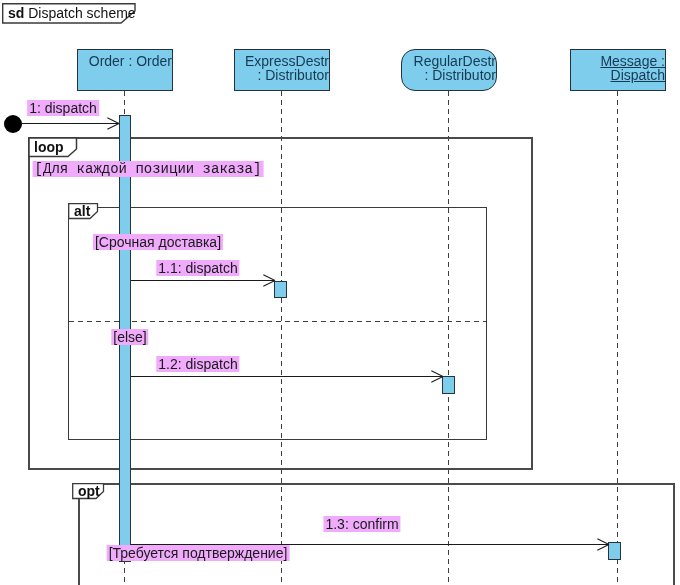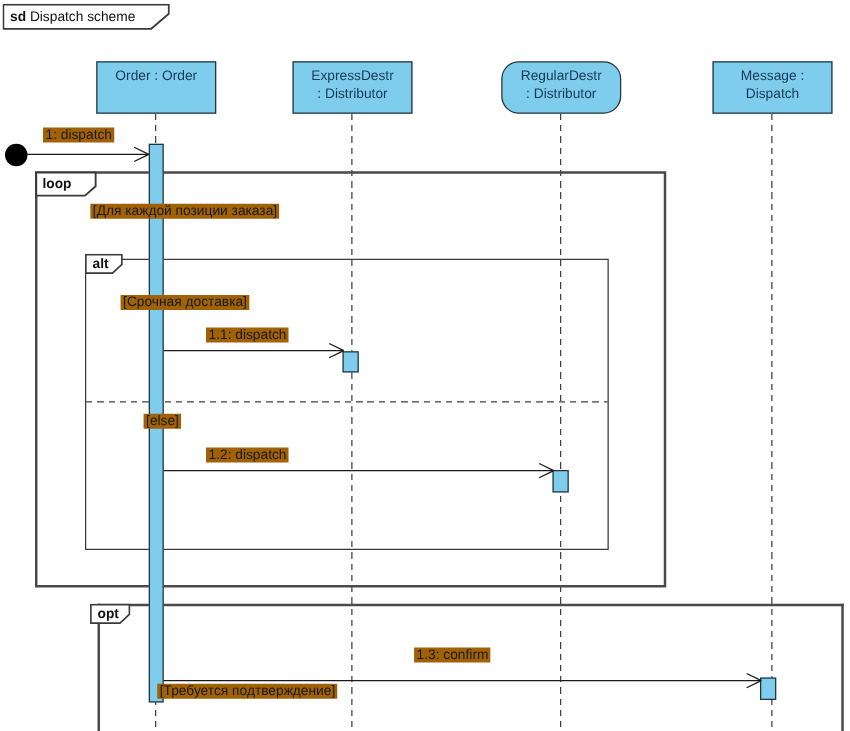--- a/index.html
+++ b/index.html
@@ -1,29 +1,29 @@
 <!DOCTYPE html>
 <html><head>
 <meta charset="utf-8">
 <style>
   html,body{margin:0;padding:0;background:#ffffff;}
   #canvas{
     position:relative;width:680px;height:585px;background:#ffffff;overflow:hidden;
-    font-family:"Liberation Sans",sans-serif;font-size:11px;color:#1a1a1a;
+    font-family:"Liberation Sans",sans-serif;font-size:14px;color:#1a1a1a;
   }
   
   .lifeline{
     position:absolute;width:1px;top:91px;height:494px;z-index:1;
     background:repeating-linear-gradient(180deg,#3f3f3f 0 5px,rgba(0,0,0,0) 5px 9px);
   }
   
   .head{
     position:absolute;top:49px;width:96px;height:42px;box-sizing:border-box;
     background:#7ecdec;border:1.4px solid #24333d;z-index:2;
-    display:flex;flex-direction:column;align-items:center;padding-top:4px;
+    display:flex;flex-direction:column;align-items:flex-end;padding-top:4px;
     color:#173a52;line-height:14px;text-align:center;
   }
   
   .frag{position:absolute;box-sizing:border-box;background:transparent;z-index:2;}
   .frag-loop{left:28px;top:137px;width:505px;height:333px;border:2px solid #4a4a4a;}
   .frag-alt{left:68px;top:207px;width:419px;height:233px;border:1.5px solid #3a3a3a;}
   .frag-opt{left:78px;top:483px;width:597px;height:110px;border:2px solid #4a4a4a;border-bottom:none;}
   .alt-divider{
     position:absolute;left:69px;top:321px;width:417px;height:1px;z-index:2;
     background:repeating-linear-gradient(90deg,#3f3f3f 0 5px,rgba(0,0,0,0) 5px 9px);
@@ -44,21 +44,21 @@
   
   .arrow{position:absolute;height:0;border-top:1.2px solid #1a1a1a;z-index:5;}
   .arrow::before,.arrow::after{
     content:"";position:absolute;right:-1px;width:13px;height:0;
     border-top:1.2px solid #1a1a1a;transform-origin:100% 50%;
   }
   .arrow::before{top:-1px;transform:rotate(26deg);}
   .arrow::after{top:-1px;transform:rotate(-26deg);}
   .label{
     position:absolute;transform:translate(-50%,-50%);white-space:nowrap;
-    background:#a16207;padding:0 2px;z-index:5;color:#1a1a1a;
+    background:#f0abfc;padding:0 2px;z-index:5;color:#1a1a1a;
   }
   .found-dot{
     position:absolute;left:4px;top:115px;width:18px;height:18px;border-radius:50%;
     background:#000;z-index:5;
   }
 </style>
 </head>
 <body>
 
 <div id="canvas">
@@ -80,21 +80,21 @@
     <span></span>
   </div>
   <div class="head" style="left:234px;">
     <span>ExpressDestr</span>
     <span>: Distributor</span>
   </div>
   <div class="head" style="left:401px;border-radius:14px;">
     <span>RegularDestr</span>
     <span>: Distributor</span>
   </div>
-  <div class="head" style="left:570px;">
+  <div class="head" style="left:570px;text-decoration:underline;">
     <span>Message :</span>
     <span>Dispatch</span>
   </div>
 
   <div class="frag frag-loop"></div>
   <div class="frag frag-alt"></div>
   <div class="alt-divider"></div>
   <div class="frag frag-opt"></div>
 
   <div class="pent" style="left:28px;top:137px;">
@@ -114,22 +114,22 @@
       <polygon points="0.7,0.7 31.5,0.7 31.5,8.5 24,15.5 0.7,15.5" fill="#ffffff" stroke="#3a3a3a" stroke-width="1.3"></polygon>
     </svg>
     <span class="op">opt</span>
   </div>
 
   <div class="activation" style="left:119px;top:115px;width:12px;height:447px;"></div>
   <div class="activation" style="left:274px;top:281px;width:13px;height:17px;"></div>
   <div class="activation" style="left:442px;top:376px;width:13px;height:18px;"></div>
   <div class="activation" style="left:608px;top:542px;width:13px;height:18px;"></div>
 
-  <div class="label" style="left:148px;top:169px;">[Для каждой позиции заказа]</div>
-  <div class="label" style="left:148px;top:242px;">[Срочная доставка]</div>
+  <div class="label" style="left:148px;top:169px;font-family:Liberation Mono, monospace;">[Для каждой позиции заказа]</div>
+  <div class="label" style="left:158px;top:242px;">[Срочная доставка]</div>
   <div class="label" style="left:130px;top:337px;">[else]</div>
   <div class="label" style="left:198px;top:520px;margin-top:33px;">[Требуется подтверждение]</div>
 
   <div class="found-dot"></div>
 
   <div class="label" style="left:63px;top:108px;">1: dispatch</div>
   <div class="arrow" style="left:21px;top:123px;width:97px;"></div>
 
   <div class="label" style="left:198px;top:268px;">1.1: dispatch</div>
   <div class="arrow" style="left:131px;top:280px;width:143px;"></div>

